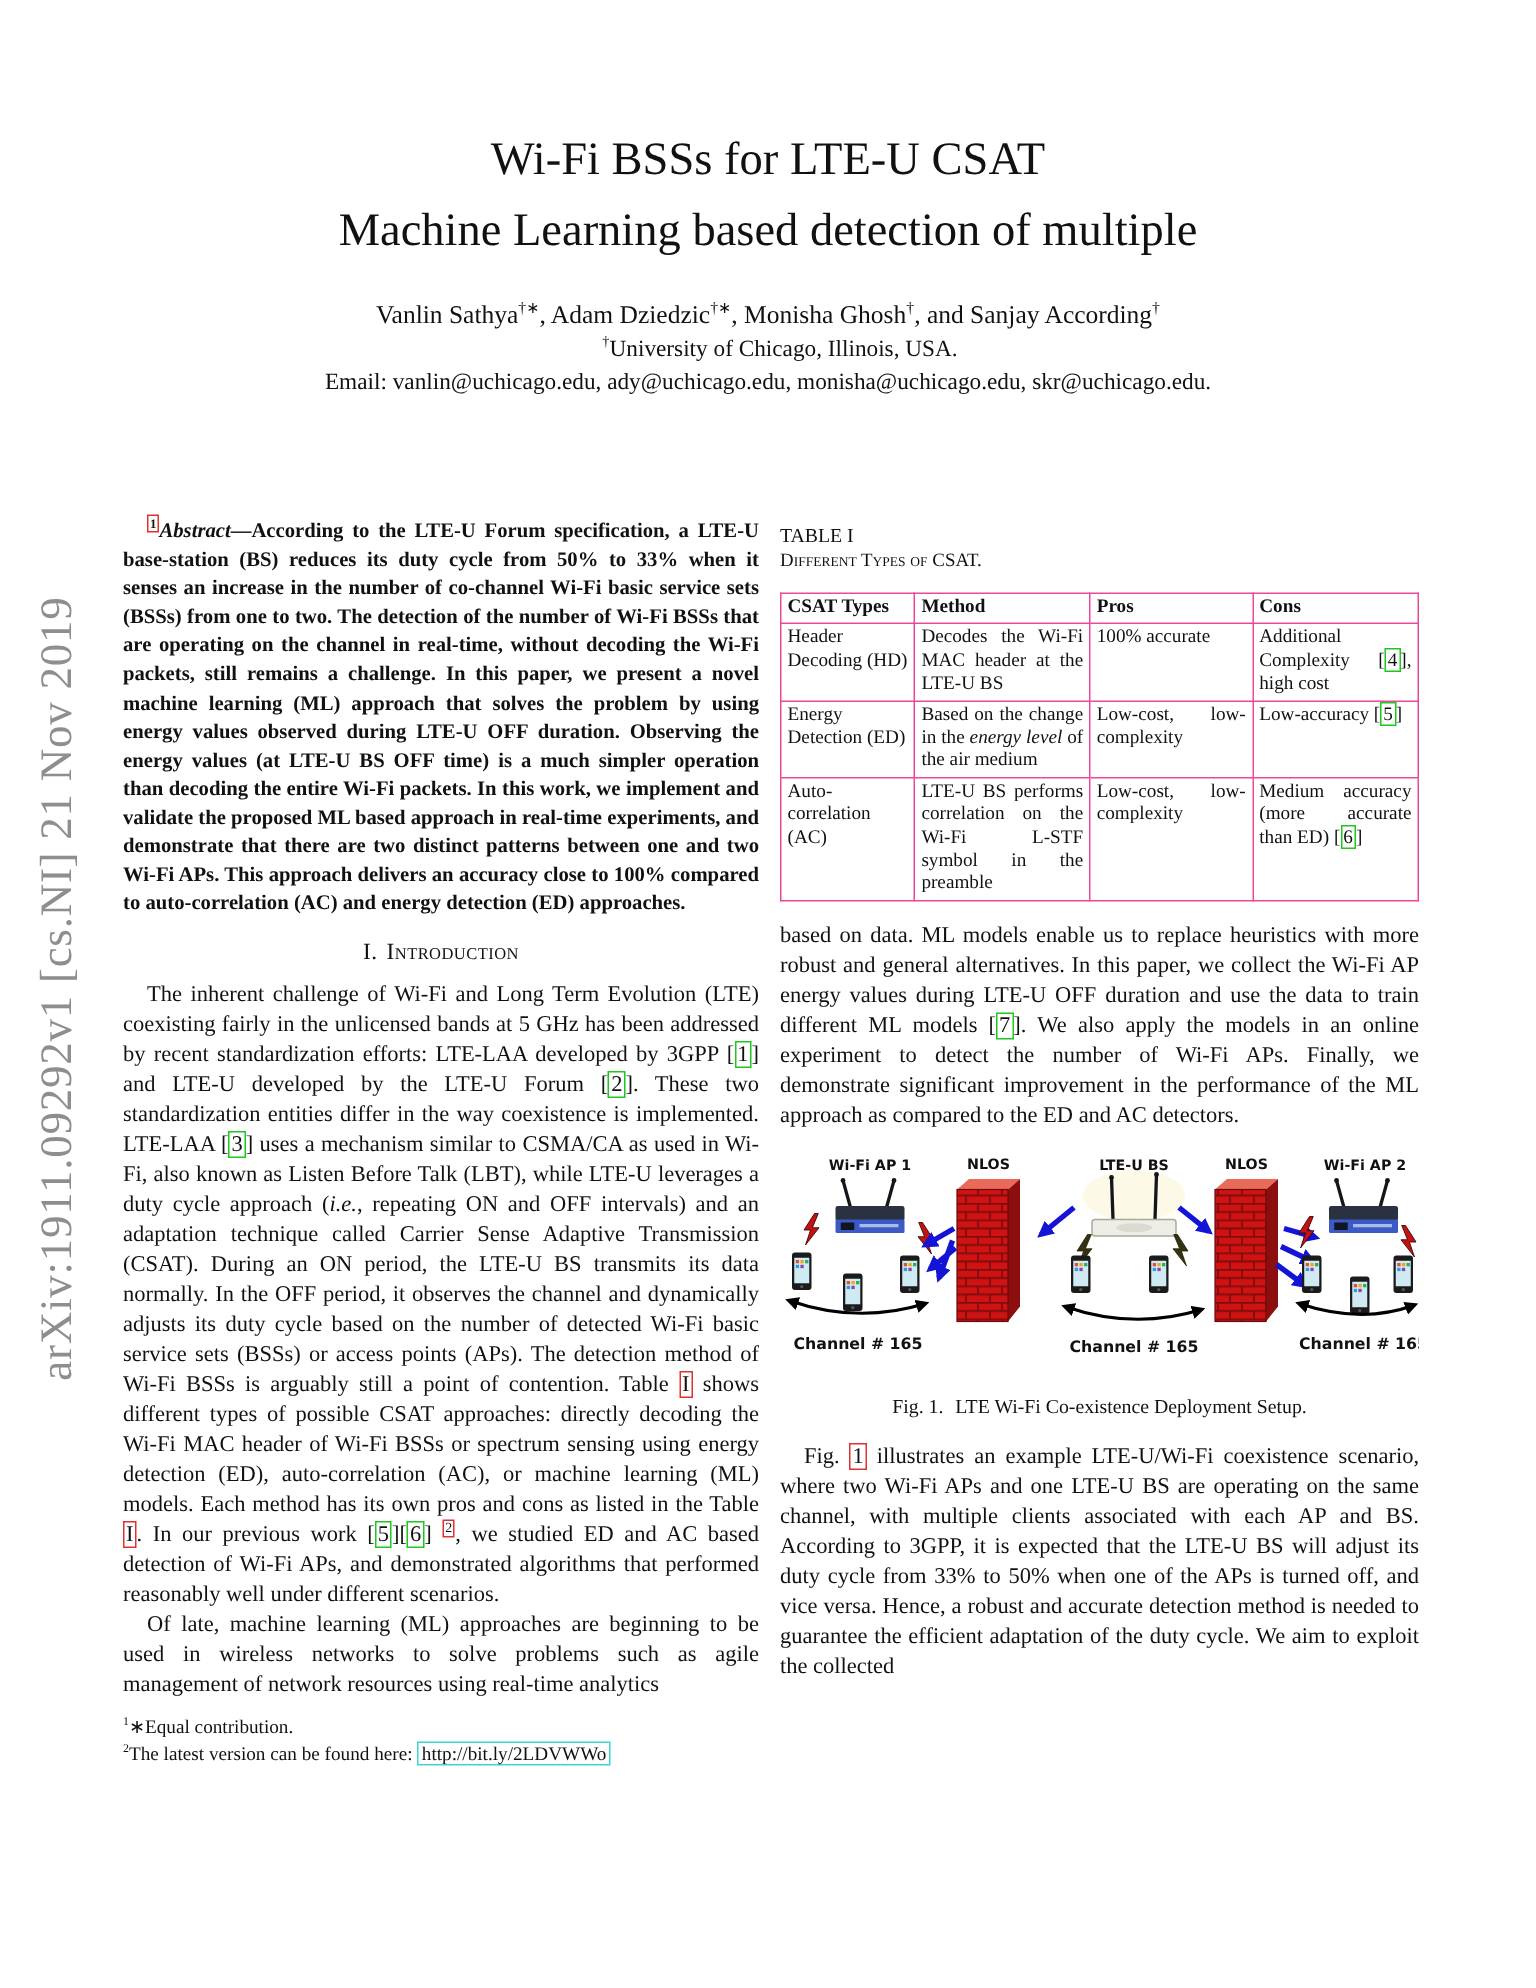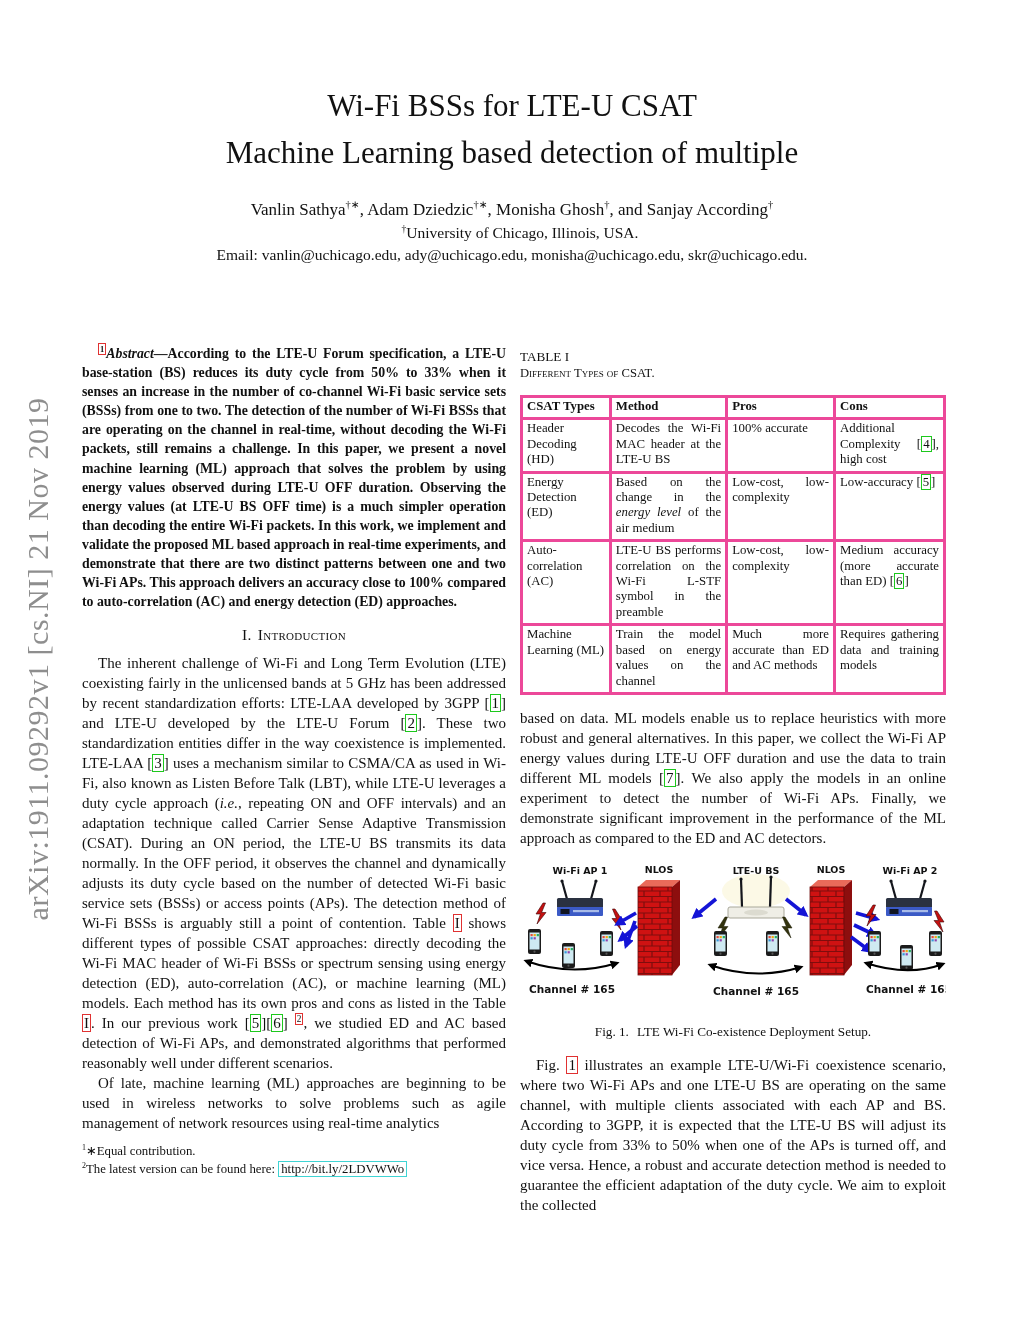--- a/index.html
+++ b/index.html
@@ -32,21 +32,21 @@
   .rt-cite{border:1px solid #1dc81d;padding:0 1px;line-height:0;}
   .rt-ref{border:1px solid #e03131;padding:0 1px;line-height:0;}
   .rt-i{font-style:italic;}
   .rt-bi{font-style:italic;font-weight:bold;}
   .rt-link{border:1px solid #3fd4d4;padding:0 2px;}
   
   .table-caption{margin-top:4px;text-align:left;font-size:13.2px;line-height:17px;}
   .table-caption .tc2{font-size:12.6px;}
   .csat-table{width:100%;margin-top:13px;border-collapse:collapse;table-layout:fixed;
         font-size:12.8px;line-height:15.4px;}
-  .csat-table th,.csat-table td{border:3px solid #ec4899;padding:1px 4px 3px 4px;
+  .csat-table th,.csat-table td{border:1px solid #ec4899;padding:1px 4px 3px 4px;
         vertical-align:top;text-align:justify;}
   .csat-table th{font-weight:bold;text-align:left;}
   
   .figwrap{margin:15px 0 0 0;text-align:center;}
   .fig-svg{display:block;margin:0 auto;background:#fff;}
   .figlabel{font:bold 9.5px "DejaVu Sans",sans-serif;fill:#111;}
   .figchan{font:bold 10.5px "DejaVu Sans",sans-serif;fill:#111;}
   .figcaption{margin-top:11px;font-size:13.2px;text-align:center;}
   .figcaption .cap-text{margin-left:8px;}
   .rc-p1{margin-top:13px;}
@@ -111,26 +111,20 @@
           <td><span>Energy Detection (ED)</span></td>
           <td><span>Based on the change in the </span><span class="rt-i">energy level</span><span> of the air medium</span></td>
           <td><span>Low-cost, low-complexity</span></td>
           <td><span>Low-accuracy [</span><span class="rt-cite">5</span><span>]</span></td>
         </tr>
         <tr>
           <td><span>Auto-correlation (AC)</span></td>
           <td><span>LTE-U BS performs correlation on the Wi-Fi L-STF symbol in the preamble</span></td>
           <td><span>Low-cost, low-complexity</span></td>
           <td><span>Medium accuracy (more accurate than ED) [</span><span class="rt-cite">6</span><span>]</span></td>
-        </tr>
-        <tr>
-          <td><span>Machine Learning (ML)</span></td>
-          <td><span>Train the model based on energy values on the channel</span></td>
-          <td><span>Much more accurate than ED and AC methods</span></td>
-          <td><span>Requires gathering data and training models</span></td>
         </tr>
       </tbody>
     </table>
 
     <p class="body rc-p1"><span>based on data. ML models enable us to replace heuristics with more robust and general alternatives. In this paper, we collect the Wi-Fi AP energy values during LTE-U OFF duration and use the data to train different ML models [</span><span class="rt-cite">7</span><span>]. We also apply the models in an online experiment to detect the number of Wi-Fi APs. Finally, we demonstrate significant improvement in the performance of the ML approach as compared to the ED and AC detectors.</span></p>
 
     <figure class="figwrap" style="margin-left:0;margin-right:0;">
       <svg class="fig-svg" viewBox="0 0 426 150" width="426" height="150">
         <defs>
           <marker id="mB" viewBox="0 0 10 10" refX="7" refY="5" markerWidth="11" markerHeight="11" markerUnits="userSpaceOnUse" orient="auto">

